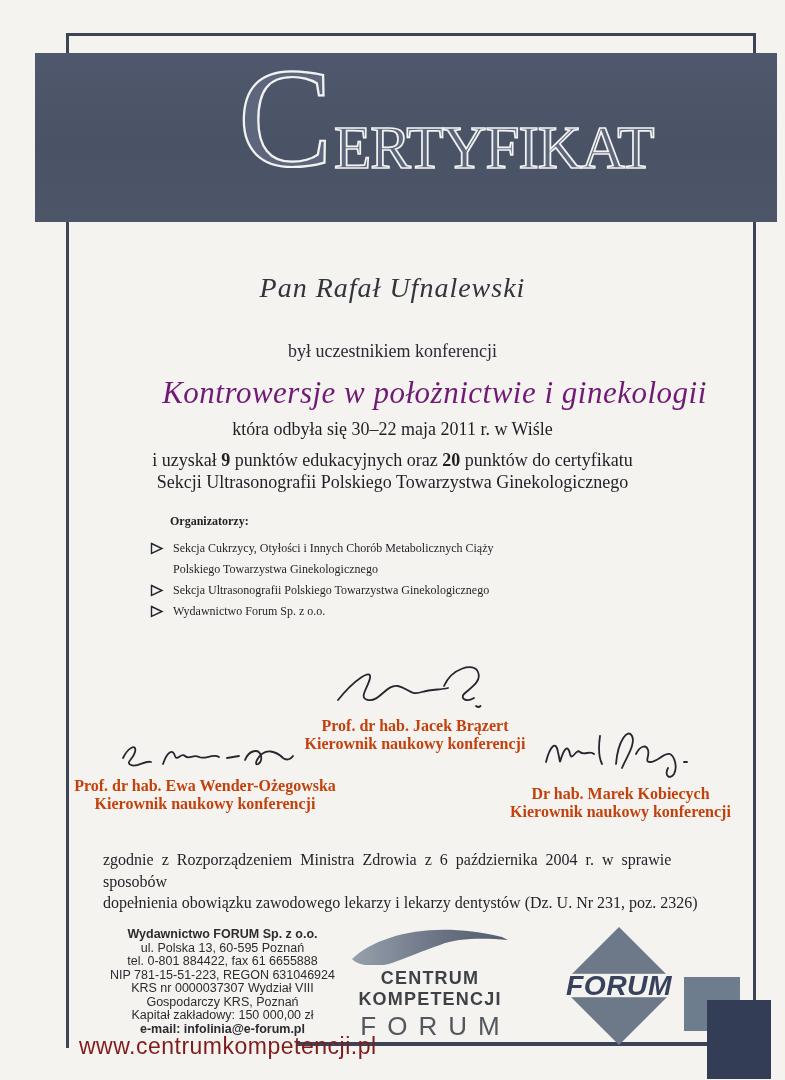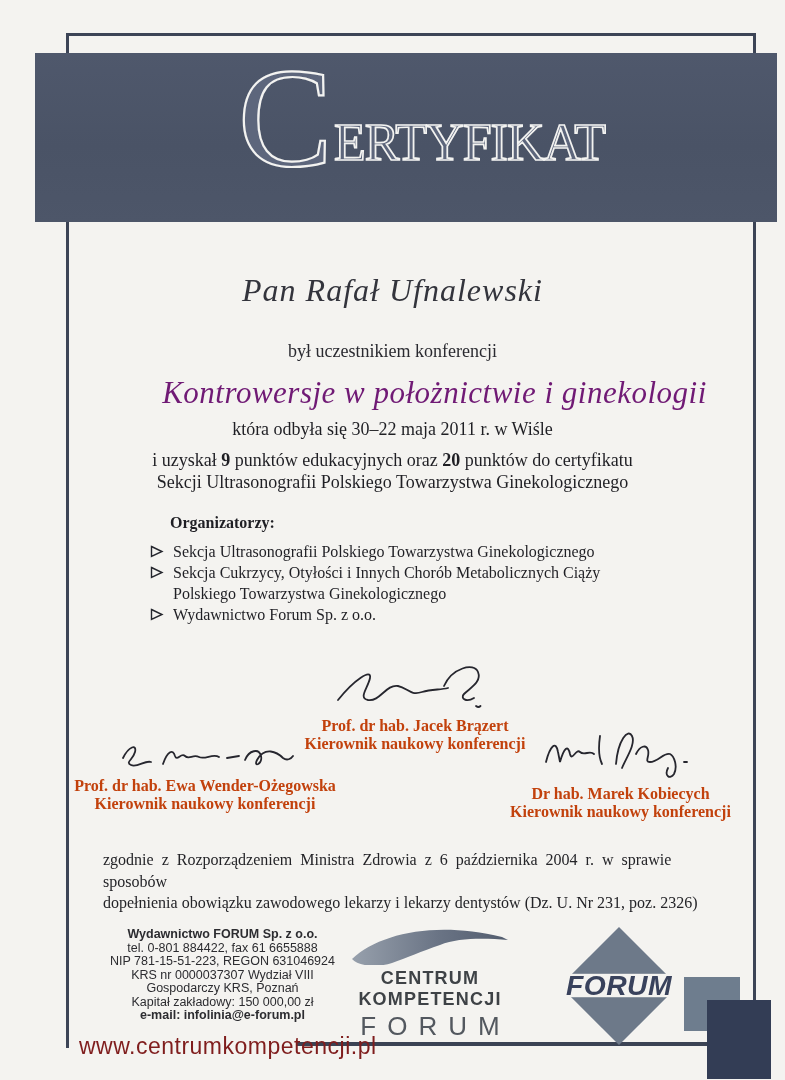--- a/index.html
+++ b/index.html
@@ -19,34 +19,34 @@
   .banner{
     position:absolute;left:35px;top:53px;width:742px;height:169px;z-index:2;
     background:linear-gradient(180deg,#4f586c 0%,#4a5366 55%,#4d5669 100%);
   }
   .banner-title{position:absolute;inset:0;}
   .cert-c,.cert-rest{
     position:absolute;line-height:1;font-family:"Liberation Serif", serif;
     color:#5d667c;-webkit-text-stroke:1.7px #f3f3f1;
   }
   .cert-c{font-size:142px;top:-6px;left:calc(50% - 168px);-webkit-text-stroke-width:2.2px;}
-  .cert-rest{font-size:52px;top:64px;left:calc(50% - 72px);letter-spacing:-1px;}
+  .cert-rest{font-size:61px;top:64px;left:calc(50% - 72px);letter-spacing:-1px;}
 
   
   .cline{position:absolute;left:0;width:100%;text-align:center;}
-  .name{top:272px;font-size:32px;font-style:italic;letter-spacing:1px;color:#33343c;}
+  .name{top:272px;font-size:28px;font-style:italic;letter-spacing:1px;color:#33343c;}
   .participation{top:341px;font-size:18px;color:#2a2a30;}
   .conf-title{top:375px;font-size:31px;font-style:italic;letter-spacing:0.5px;color:#701a75;padding-left:42px;}
   .date-loc{top:419px;font-size:18px;}
   .pts1{top:450px;font-size:18px;}
   .pts2{top:472px;font-size:18px;}
   .bold{font-weight:bold;}
 
   
-  .organizers{position:absolute;left:150px;top:514px;width:528px;font-size:16px;}
+  .organizers{position:absolute;left:150px;top:514px;width:528px;font-size:12px;}
   .org-heading{font-weight:bold;margin-left:20px;}
   .org-list{margin-top:9px;}
   .org-item{display:flex;gap:9px;line-height:21px;}
   .org-item .arrow{flex:0 0 14px;margin-top:4px;}
   .org-item .txt{white-space:pre-line;}
 
   
   .sig-block{position:absolute;text-align:center;line-height:18px;font-size:16px;font-weight:bold;color:#c2410c;}
   .sig-center{left:255px;top:656px;width:320px;}
   .sig-left{left:55px;top:732px;width:300px;}
@@ -105,28 +105,28 @@
 </div>
 <div class="cline pts2">Sekcji Ultrasonografii Polskiego Towarzystwa Ginekologicznego</div>
 
 <div class="organizers">
   <div class="org-heading">Organizatorzy:</div>
   <div class="org-list">
     <div class="org-item">
       <svg class="arrow" width="14" height="13" viewBox="0 0 14 13">
           <polygon points="1.5,1.5 12,6.5 1.5,11.5" fill="none" stroke="#23252c" stroke-width="1.4"></polygon>
         </svg>
-      <span class="txt">Sekcja Ultrasonografii Polskiego Towarzystwa Ginekologicznego</span>
+      <span class="txt">Sekcja Cukrzycy, Otyłości i Innych Chorób Metabolicznych Ciąży
+Polskiego Towarzystwa Ginekologicznego</span>
     </div>
     <div class="org-item">
       <svg class="arrow" width="14" height="13" viewBox="0 0 14 13">
           <polygon points="1.5,1.5 12,6.5 1.5,11.5" fill="none" stroke="#23252c" stroke-width="1.4"></polygon>
         </svg>
-      <span class="txt">Sekcja Cukrzycy, Otyłości i Innych Chorób Metabolicznych Ciąży
-Polskiego Towarzystwa Ginekologicznego</span>
+      <span class="txt">Sekcja Ultrasonografii Polskiego Towarzystwa Ginekologicznego</span>
     </div>
     <div class="org-item">
       <svg class="arrow" width="14" height="13" viewBox="0 0 14 13">
           <polygon points="1.5,1.5 12,6.5 1.5,11.5" fill="none" stroke="#23252c" stroke-width="1.4"></polygon>
         </svg>
       <span class="txt">Wydawnictwo Forum Sp. z o.o.</span>
     </div>
   </div>
 </div>
 
@@ -163,20 +163,21 @@
   <div>Kierownik naukowy konferencji</div>
 </div>
 
 <div class="legal">
   <div class="l1">zgodnie z Rozporządzeniem Ministra Zdrowia z 6 października 2004 r. w sprawie sposobów</div>
   <div class="l2">dopełnienia obowiązku zawodowego lekarzy i lekarzy dentystów (Dz. U. Nr 231, poz. 2326)</div>
 </div>
 
 <div class="publisher">
   <div class="bold">Wydawnictwo FORUM Sp. z o.o.</div>
+  <div>ul. Polska 13, 60-595 Poznań</div>
   <div>tel. 0-801 884422, fax 61 6655888</div>
   <div>NIP 781-15-51-223, REGON 631046924</div>
   <div>KRS nr 0000037307 Wydział VIII</div>
   <div>Gospodarczy KRS, Poznań</div>
   <div>Kapitał zakładowy: 150 000,00 zł</div>
   <div class="bold">e-mail: infolinia@e-forum.pl</div>
 </div>
 
 <div class="centrum">
   <svg class="centrum-swoosh" width="160" height="40" viewBox="0 0 160 40">

